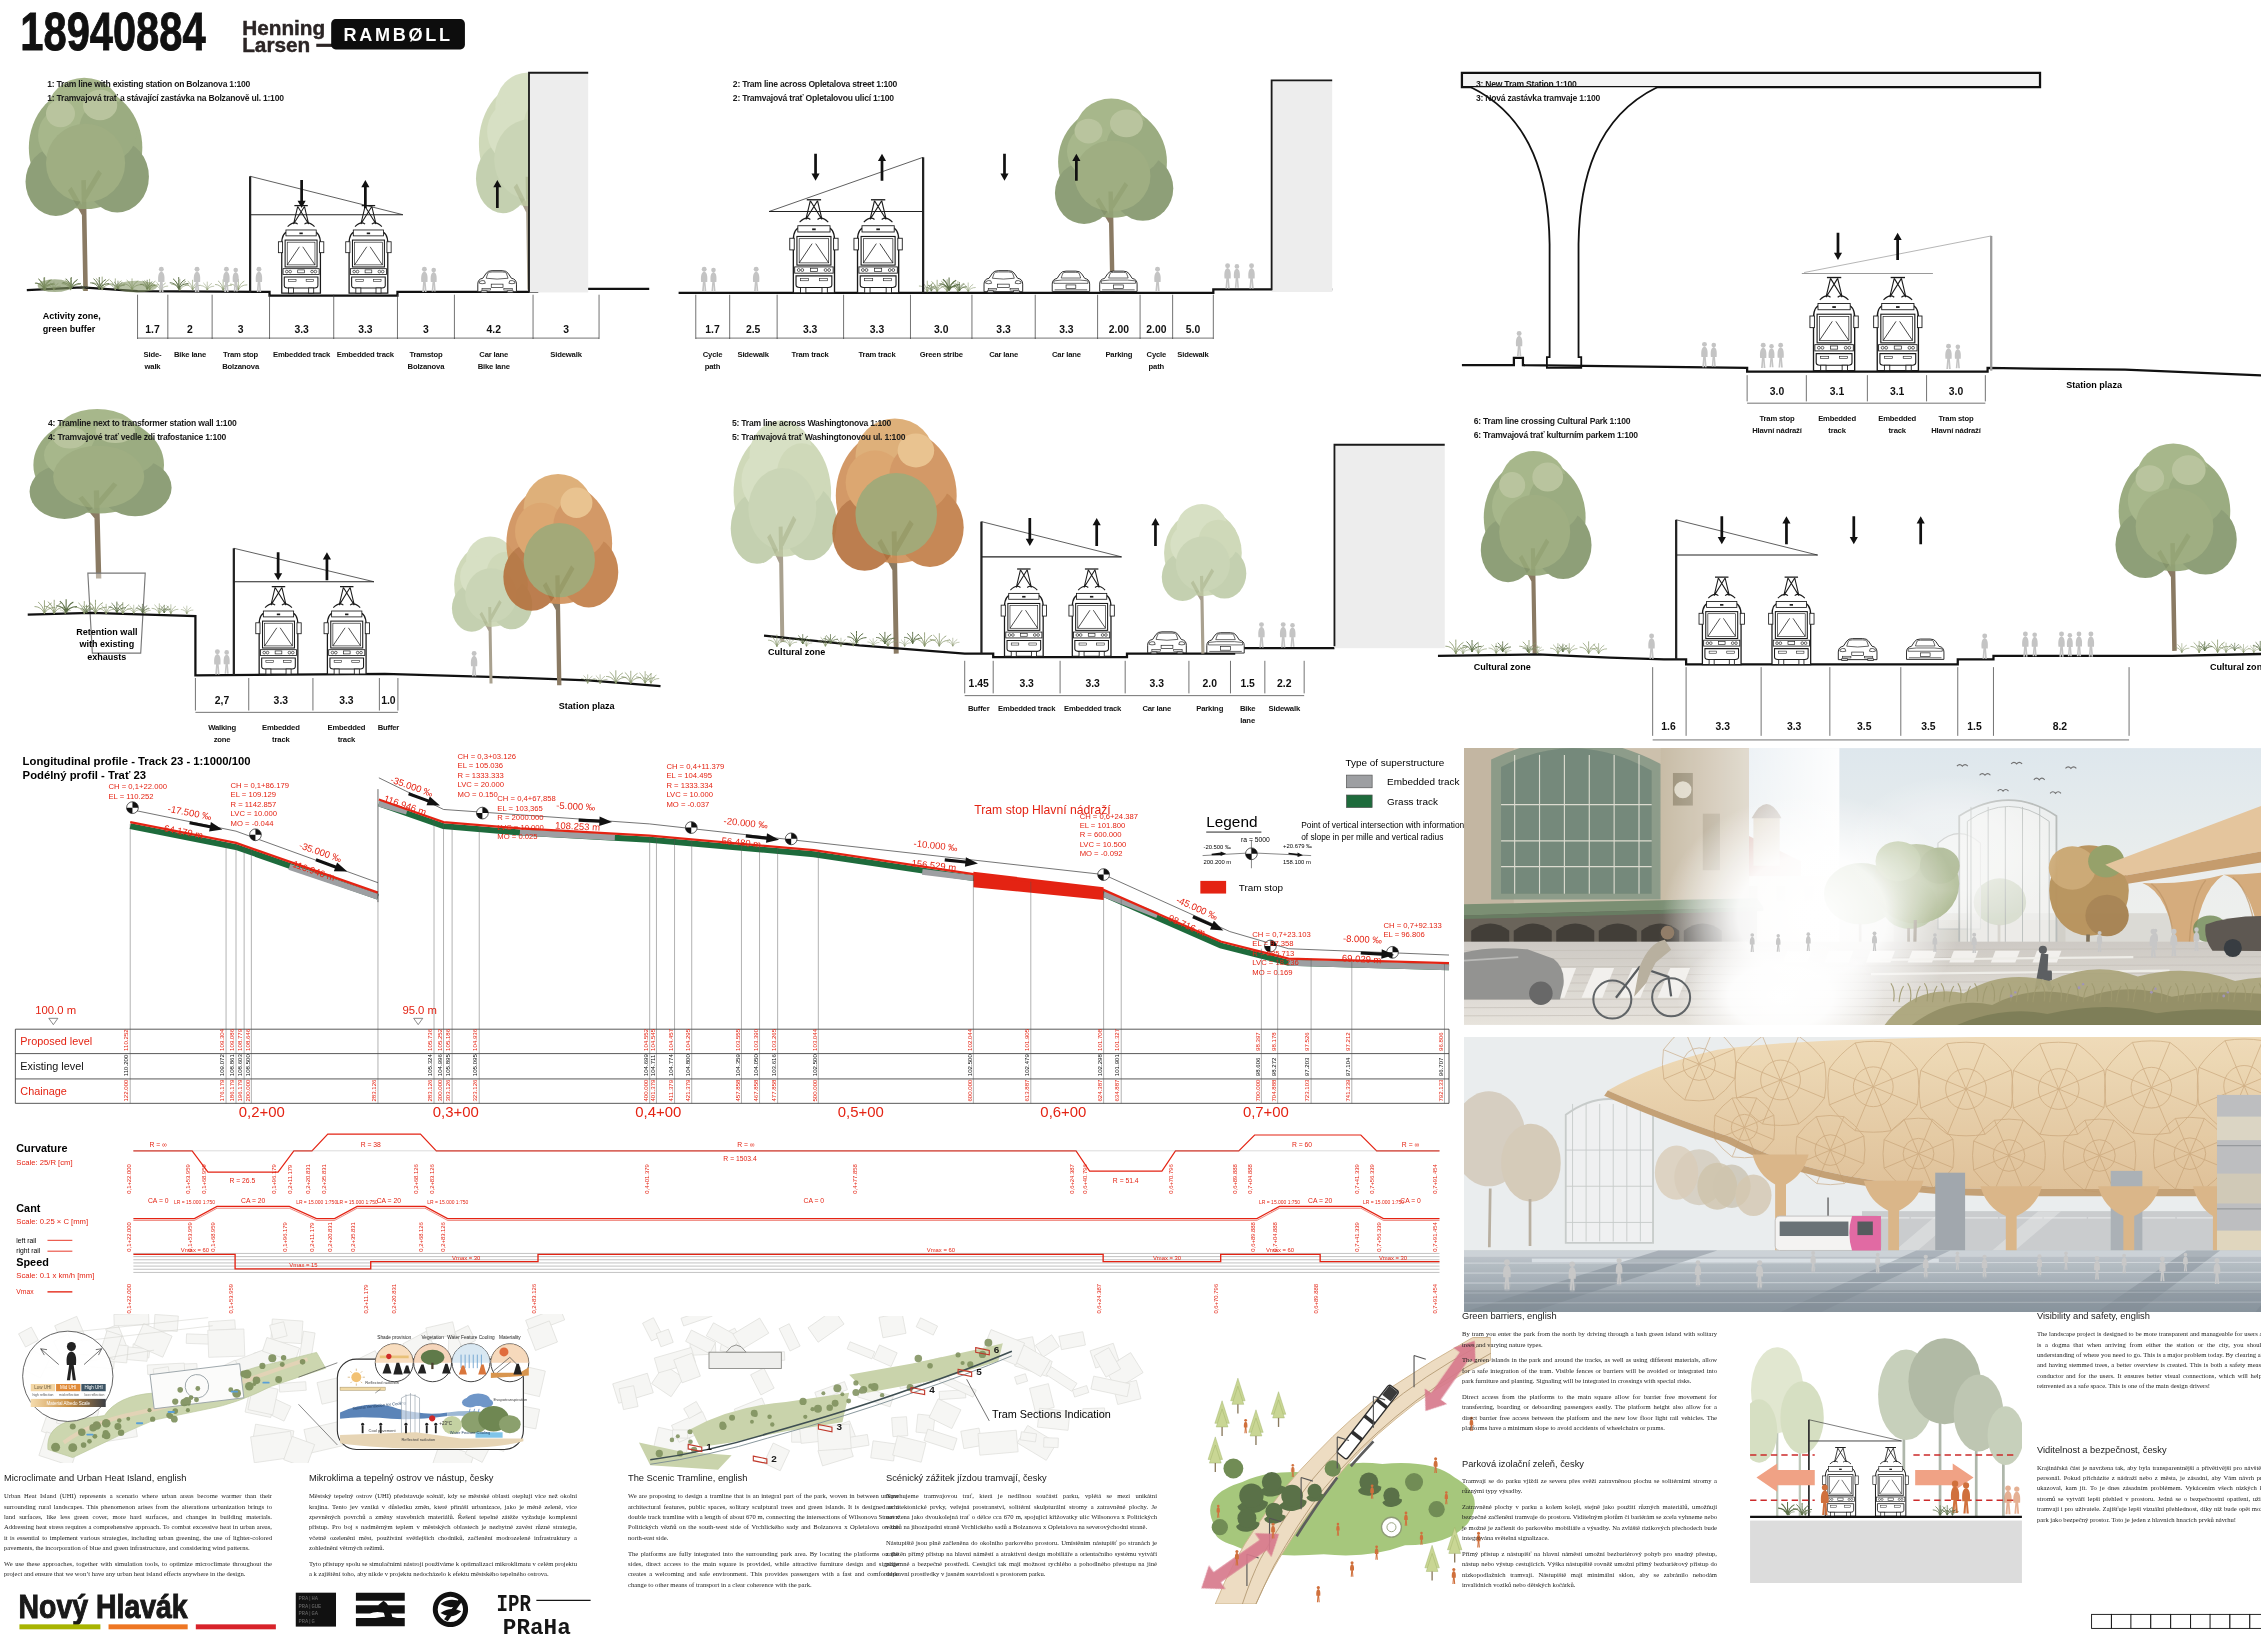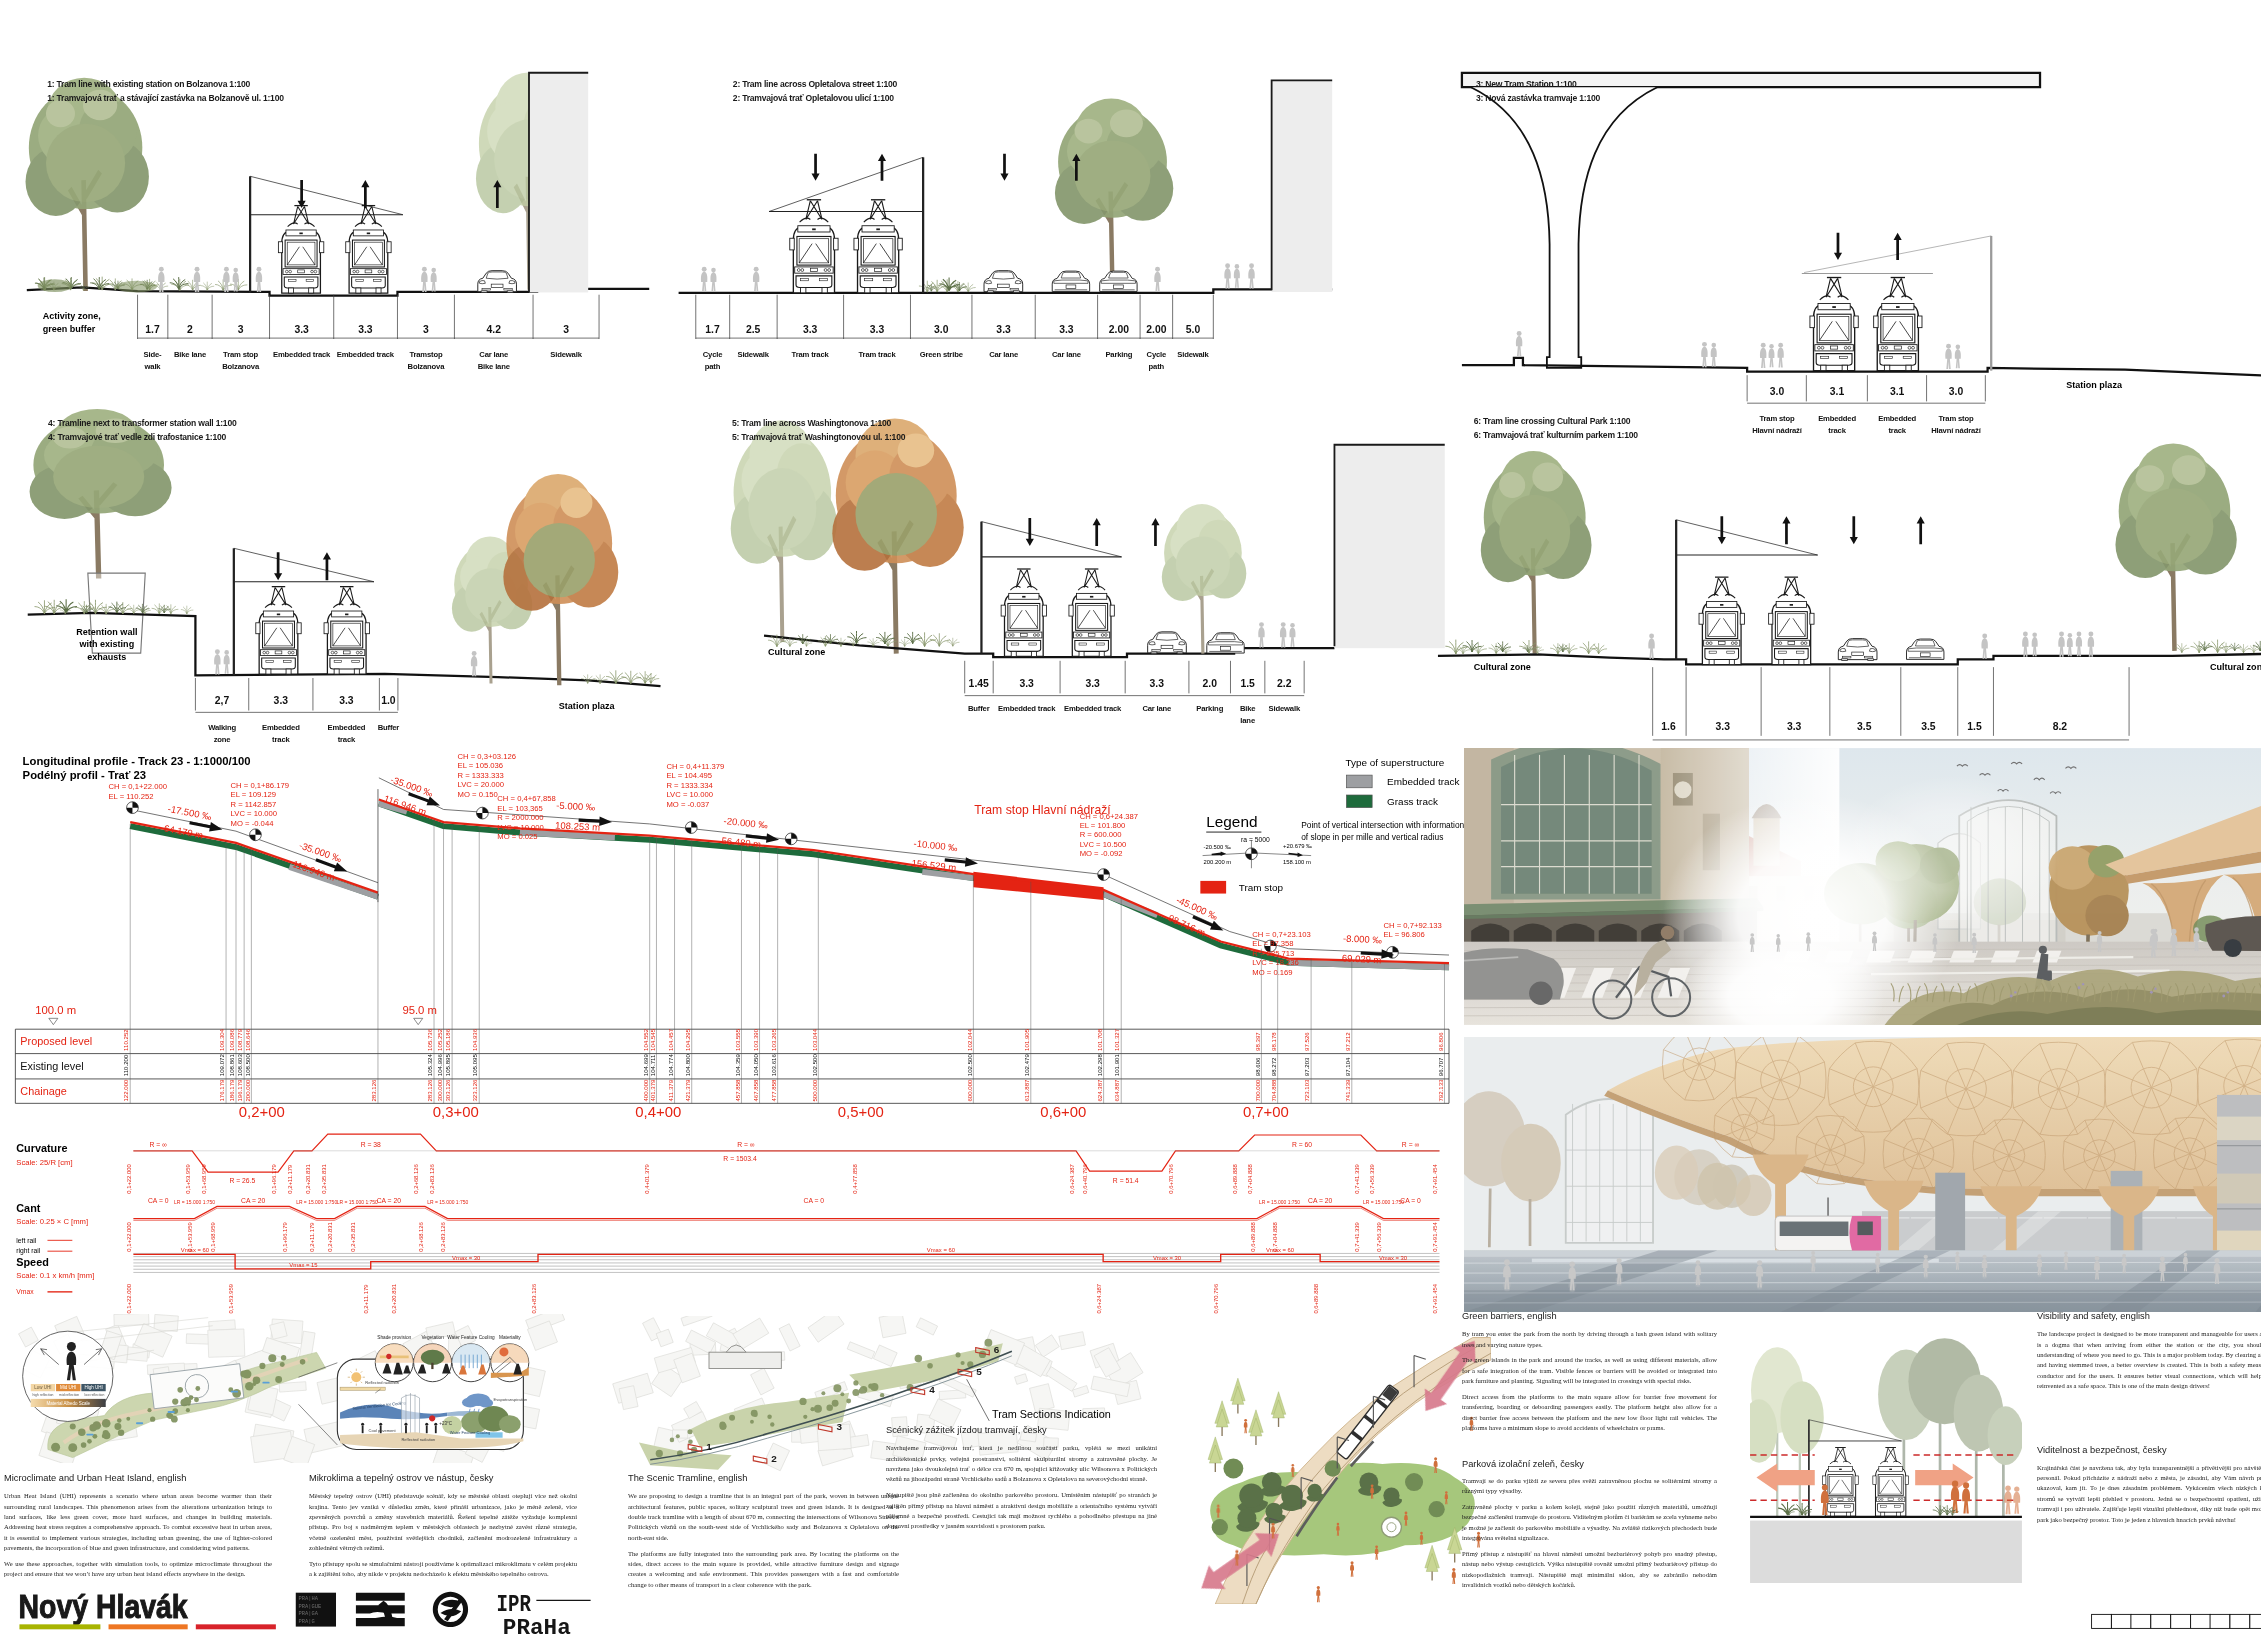--- a/index.html
+++ b/index.html
@@ -119,20 +119,33 @@
  <path d="M0,0 L0,-13 A13,13 0 0 1 13,0 Z" fill="#111"></path>
  <path d="M0,0 L0,13 A13,13 0 0 1 -13,0 Z" fill="#111"></path>
 </g>
 <g id="opers" fill="#d0703c">
  <circle cx="13" cy="6" r="5.6"></circle>
  <path d="M13,11 C6,13 5,22 6,35 L10,35 L8,58 L12,58 L13,41 L14,58 L18,58 L16,35 L20,35 C21,22 20,13 13,11 Z"></path>
 </g>
 </defs>
 </svg>
 
+<div class="abs" style="left:0;top:0;width:497px;height:59px">
+<svg width="497" height="59" viewBox="0 0 1100 130">
+
+  <text x="45" y="110" font-size="118" font-weight="bold" fill="#111" stroke="#111" stroke-width="2" textLength="410" lengthAdjust="spacingAndGlyphs">18940884</text>
+
+  <text x="536" y="78" font-size="46" font-weight="bold" fill="#2b2525" stroke="#2b2525" stroke-width="1">Henning</text>
+  <text x="536" y="115" font-size="46" font-weight="bold" fill="#2b2525" stroke="#2b2525" stroke-width="1">Larsen</text>
+  <line x1="700" y1="100" x2="762" y2="100" stroke="#2b2525" stroke-width="7"></line>
+
+  <rect x="733" y="42" width="296" height="67" rx="10" fill="#0d0d0d"></rect>
+  <text x="881" y="90" font-size="40" font-weight="bold" fill="#fff" text-anchor="middle" style="letter-spacing:6px">RAMBØLL</text>
+</svg>
+</div>
 <svg class="abs" style="left:0;top:0" width="2329" height="791" viewBox="0 0 5150 1750">
       <g>
         <use href="#treeG" transform="translate(42,153) scale(1.460,1.888)"></use>
         <use href="#treeP" transform="translate(1040,141) scale(1.300,1.923)"></use>
         <path d="M58,642 L180,636 L303,644 L595,646 L595,654 L878,654 L878,646 L1187,646 L1187,639 L1435,639" fill="none" stroke="#111" stroke-width="5"></path>
         <use href="#tuft" transform="translate(68,613) scale(0.98)"></use>
         <use href="#tuft" transform="translate(99,623) scale(0.63)"></use>
         <use href="#tuft" transform="translate(128,615) scale(0.89)"></use>
         <use href="#tuft" transform="translate(168,627) scale(0.51)"></use>
         <use href="#tuft" transform="translate(195,612) scale(0.99)"></use>
@@ -1820,21 +1833,21 @@
 <div class="body" style="margin-top:8.1px">Městský tepelný ostrov (UHI) představuje scénář, kdy se městské oblasti oteplují více než okolní krajina. Tento jev vzniká v důsledku změn, které přináší urbanizace, jako je méně zeleně, více zpevněných povrchů a změny stavebních materiálů. Řešení tepelné zátěže vyžaduje komplexní přístup. Pro boj s nadměrným teplem v městských oblastech je nezbytné zavést různé strategie, včetně ozelenění měst, používání světlejších chodníků, začlenění modrozelené infrastruktury a zohlednění větrných režimů.</div>
 <div class="body" style="margin-top:5.4px">Tyto přístupy spolu se simulačními nástroji používáme k optimalizaci mikroklimatu v celém projektu a k zajištění toho, aby nikde v projektu nedocházelo k efektu městského tepelného ostrova.</div>
 </div>
 
 <div class="abs" style="left:628px;top:1473px;width:271px">
 <div class="h2">The Scenic Tramline, english</div>
 <div class="body" style="margin-top:8.1px">We are proposing to design a tramline that is an integral part of the park, woven in between unique architectural features, public spaces, solitary sculptural trees and green islands. It is designed as a double track tramline with a length of about 670 m, connecting the intersections of Wilsonova Street x Politických vězňů on the south-west side of Vrchlického sady and Bolzanova x Opletalova on the north-east side.</div>
 <div class="body" style="margin-top:5.4px">The platforms are fully integrated into the surrounding park area. By locating the platforms on the sides, direct access to the main square is provided, while attractive furniture design and signage creates a welcoming and safe environment. This provides passengers with a fast and comfortable change to other means of transport in a clear coherence with the park.</div>
 </div>
 
-<div class="abs" style="left:886px;top:1425px;width:271px">
+<div class="abs" style="left:886px;top:1473px;width:271px">
 <div class="h2">Scénický zážitek jízdou tramvají, česky</div>
 <div class="body" style="margin-top:8.1px">Navrhujeme tramvajovou trať, která je nedílnou součástí parku, vplétá se mezi unikátní architektonické prvky, veřejná prostranství, solitérní skulpturální stromy a zatravněné plochy. Je navržena jako dvoukolejná trať o délce cca 670 m, spojující křižovatky ulic Wilsonova x Politických vězňů na jihozápadní straně Vrchlického sadů a Bolzanova x Opletalova na severovýchodní straně.</div>
 <div class="body" style="margin-top:5.4px">Nástupiště jsou plně začleněna do okolního parkového prostoru. Umístěním nástupišť po stranách je zajištěn přímý přístup na hlavní náměstí a atraktivní design mobiliáře a orientačního systému vytváří příjemné a bezpečné prostředí. Cestující tak mají možnost rychlého a pohodlného přestupu na jiné dopravní prostředky v jasném souvislosti s prostorem parku.</div>
 </div>
 
 <div class="abs" style="left:1462px;top:1311px;width:255px">
 <div class="h2">Green barriers, english</div>
 <div class="bodys" style="margin-top:8.1px">By tram you enter the park from the north by driving through a lush green island with solitary trees and varying nature types.</div>
 <div class="bodys" style="margin-top:5.4px">The green islands in the park and around the tracks, as well as using different materials, allow for a safe integration of the tram. Visible fences or barriers will be avoided or integrated into park furniture and planting. Signaling will be integrated in crossings with special risks.</div>
 <div class="bodys" style="margin-top:5.4px">Direct access from the platforms to the main square allow for barrier free movement for transferring, boarding or deboarding passengers easily. The platform height also allow for a direct barrier free access between the platform and the new low floor light rail vehicles. The platforms have a minimum slope to avoid accidents of wheelchairs or prams.</div>

